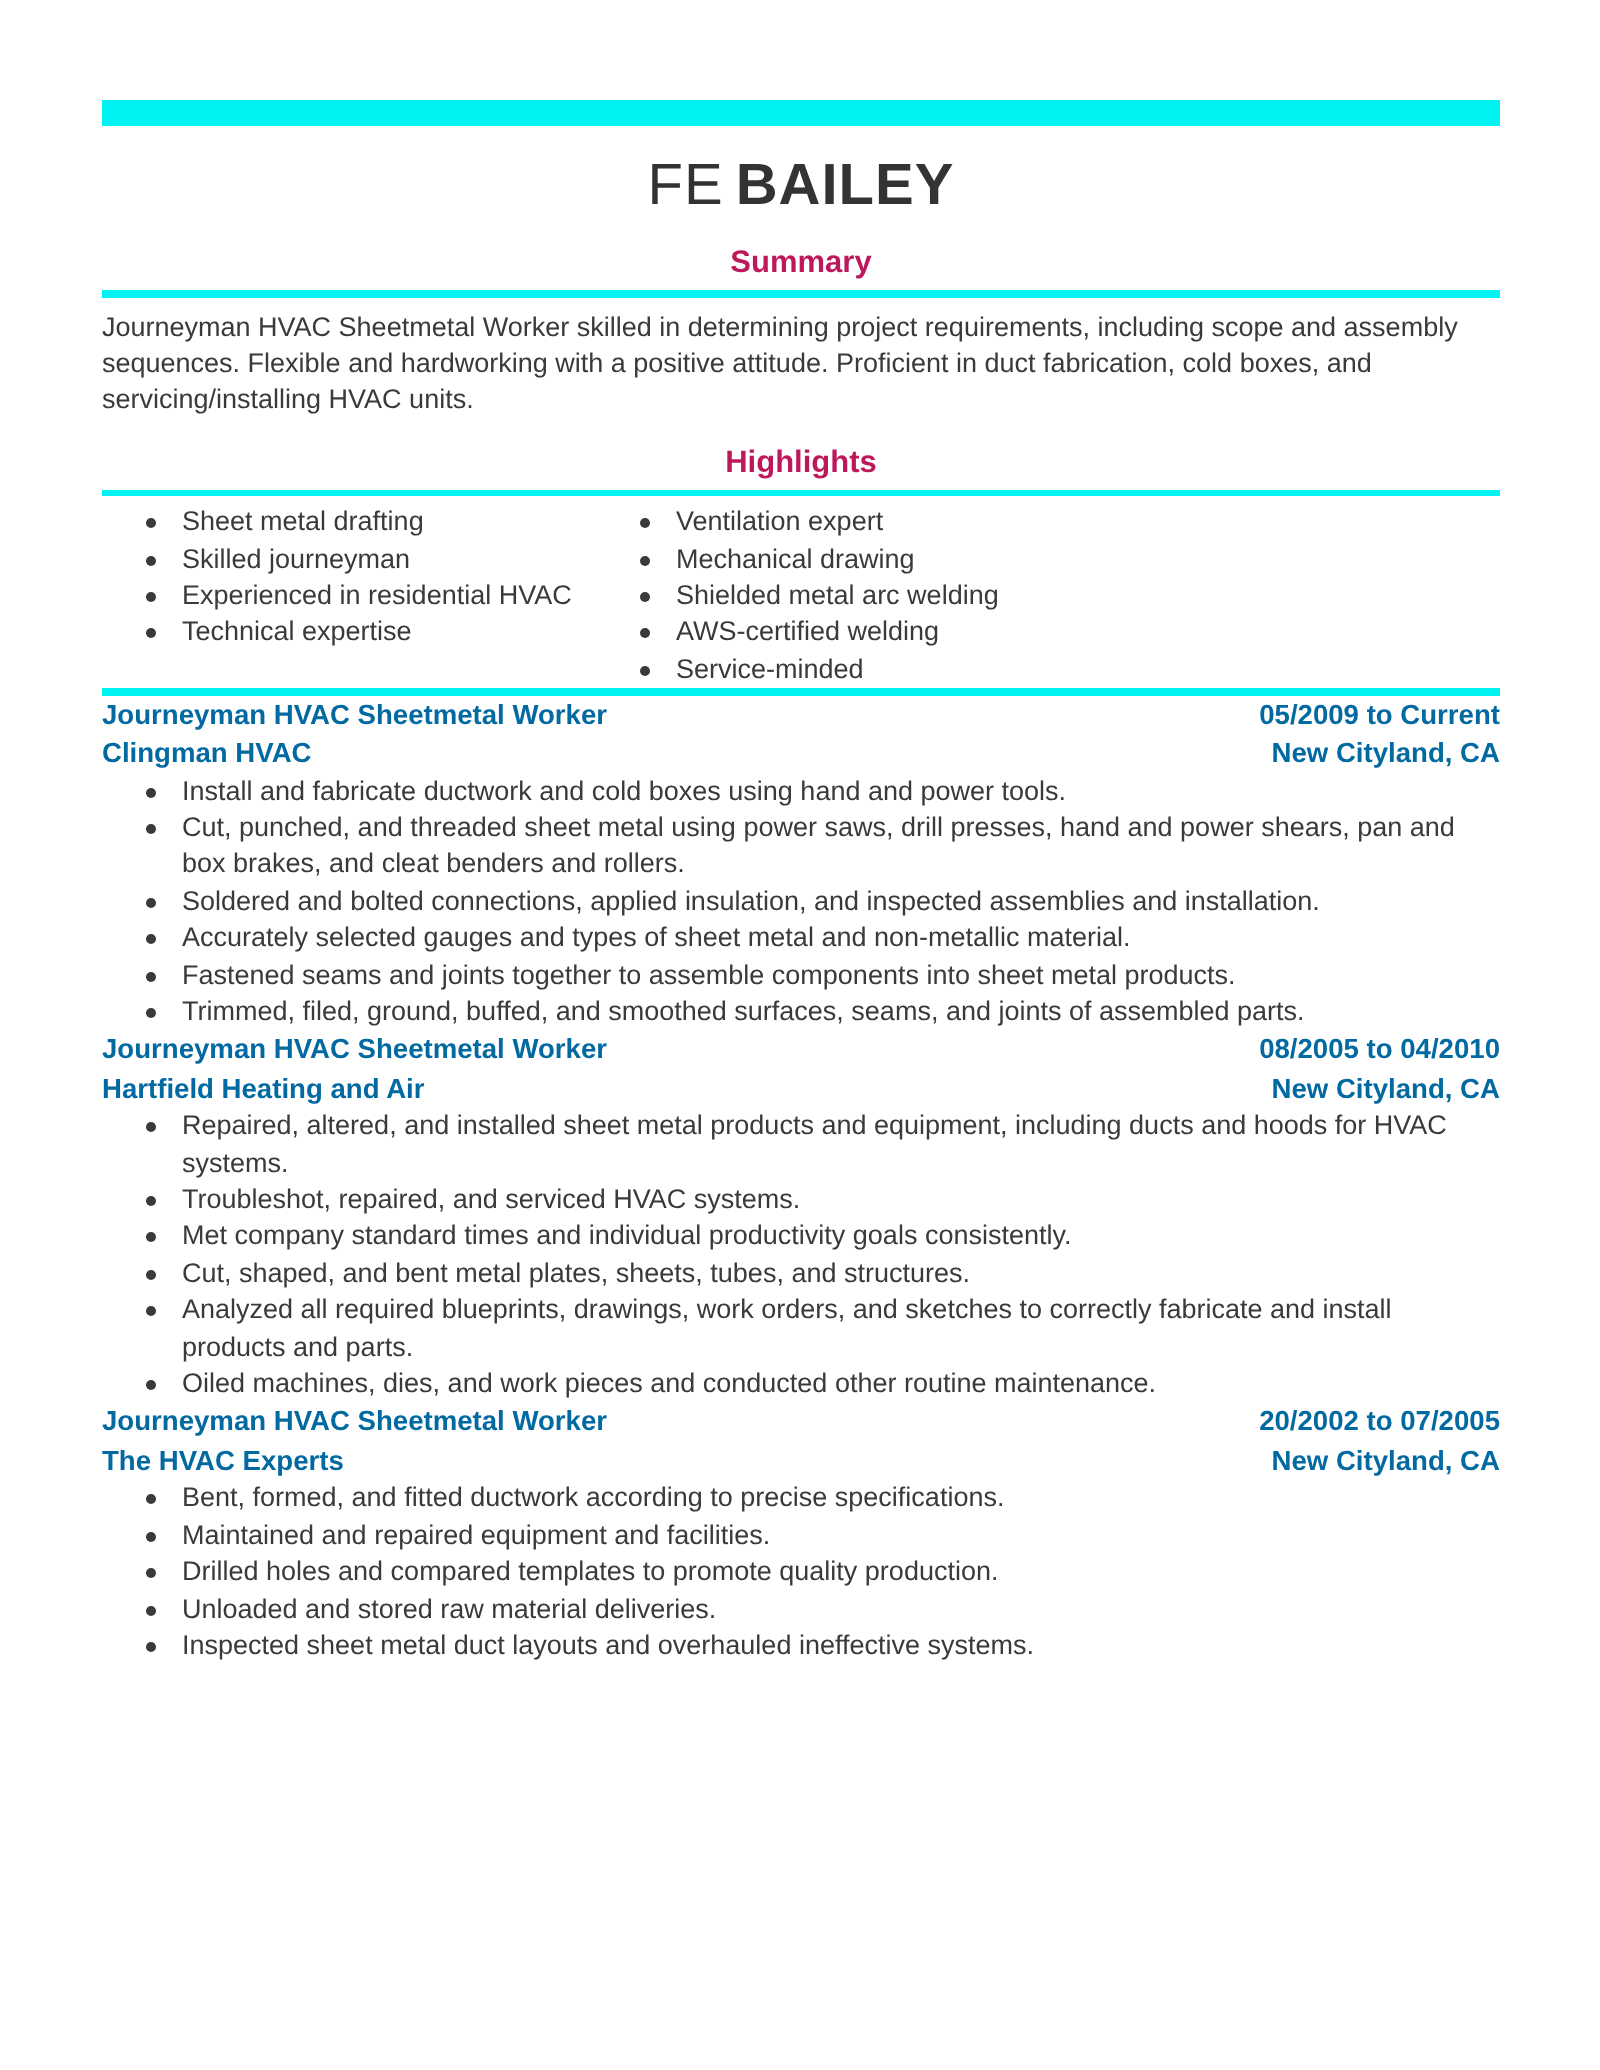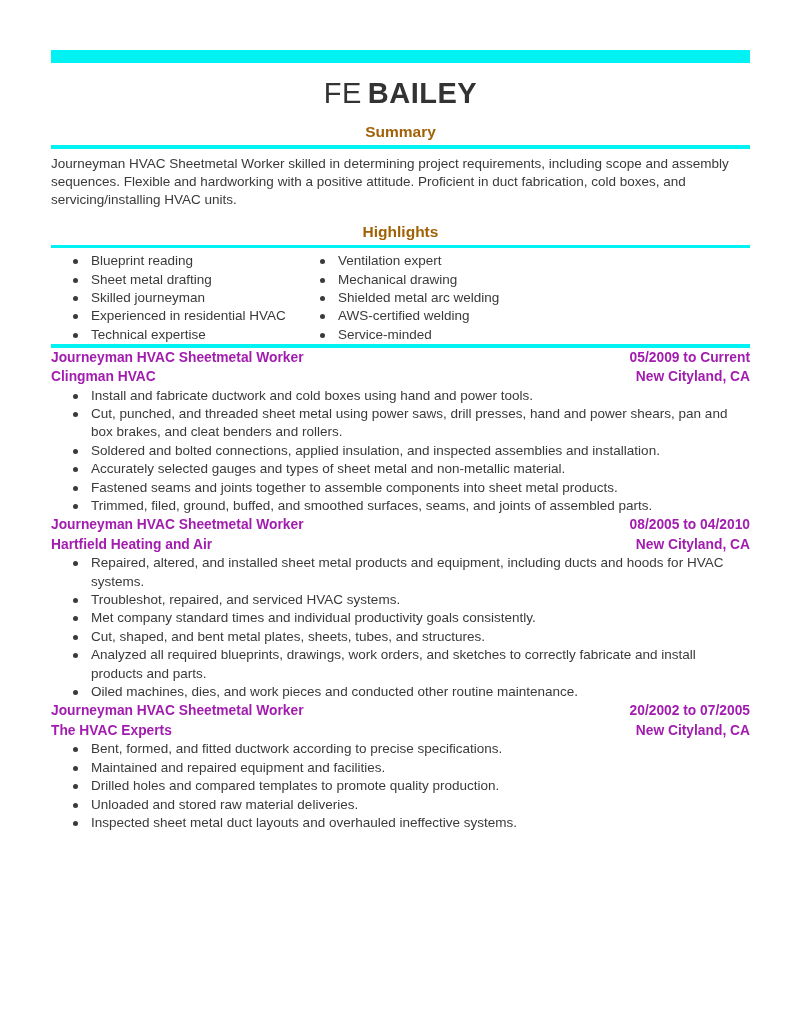--- a/index.html
+++ b/index.html
@@ -44,21 +44,21 @@
     text-align: center;
     margin-top: 6px;
     font-size: 13.5px;
     line-height: 18px;
     color: #3a3a3a;
   }
   .section-heading {
     text-align: center;
     font-size: 15.5px;
     font-weight: 700;
-    color: #a16207;
+    color: #be185d;
     margin: 13px 0 4px 0;
     line-height: 18px;
   }
   .rule {
     height: 3.5px;
     background: #00f2f2;
   }
   .summary-text {
     margin-top: 6px;
     font-size: 13.5px;
@@ -90,21 +90,21 @@
     height: 5px;
     border-radius: 50%;
     background: #3a3a3a;
   }
   .job-row {
     display: flex;
     justify-content: space-between;
     font-size: 13.8px;
     font-weight: 700;
     line-height: 18.4px;
-    color: #a21caf;
+    color: #0369a1;
     margin-top: 1px;
   }
   .job-bullets { margin-top: 1px; }
 </style>
 </head>
 <body>
 
 <div class="page">
   <div class="content">
 
@@ -119,21 +119,20 @@
       <div class="section-heading">Summary</div>
       <div class="rule" style="background: rgb(0, 242, 242);"></div>
       <div class="summary-text">Journeyman HVAC Sheetmetal Worker skilled in determining project requirements, including scope and assembly sequences. Flexible and hardworking with a positive attitude. Proficient in duct fabrication, cold boxes, and servicing/installing HVAC units.</div>
     </div>
 
     <div class="section">
       <div class="section-heading">Highlights</div>
       <div class="rule" style="background: rgb(0, 242, 242);"></div>
       <div class="hl-columns">
         <ul class="bullets hl-col1">
-          <li class="bullet">Blueprint reading</li>
           <li class="bullet">Sheet metal drafting</li>
           <li class="bullet">Skilled journeyman</li>
           <li class="bullet">Experienced in residential HVAC</li>
           <li class="bullet">Technical expertise</li>
         </ul>
         <ul class="bullets hl-col2">
           <li class="bullet">Ventilation expert</li>
           <li class="bullet">Mechanical drawing</li>
           <li class="bullet">Shielded metal arc welding</li>
           <li class="bullet">AWS-certified welding</li>

